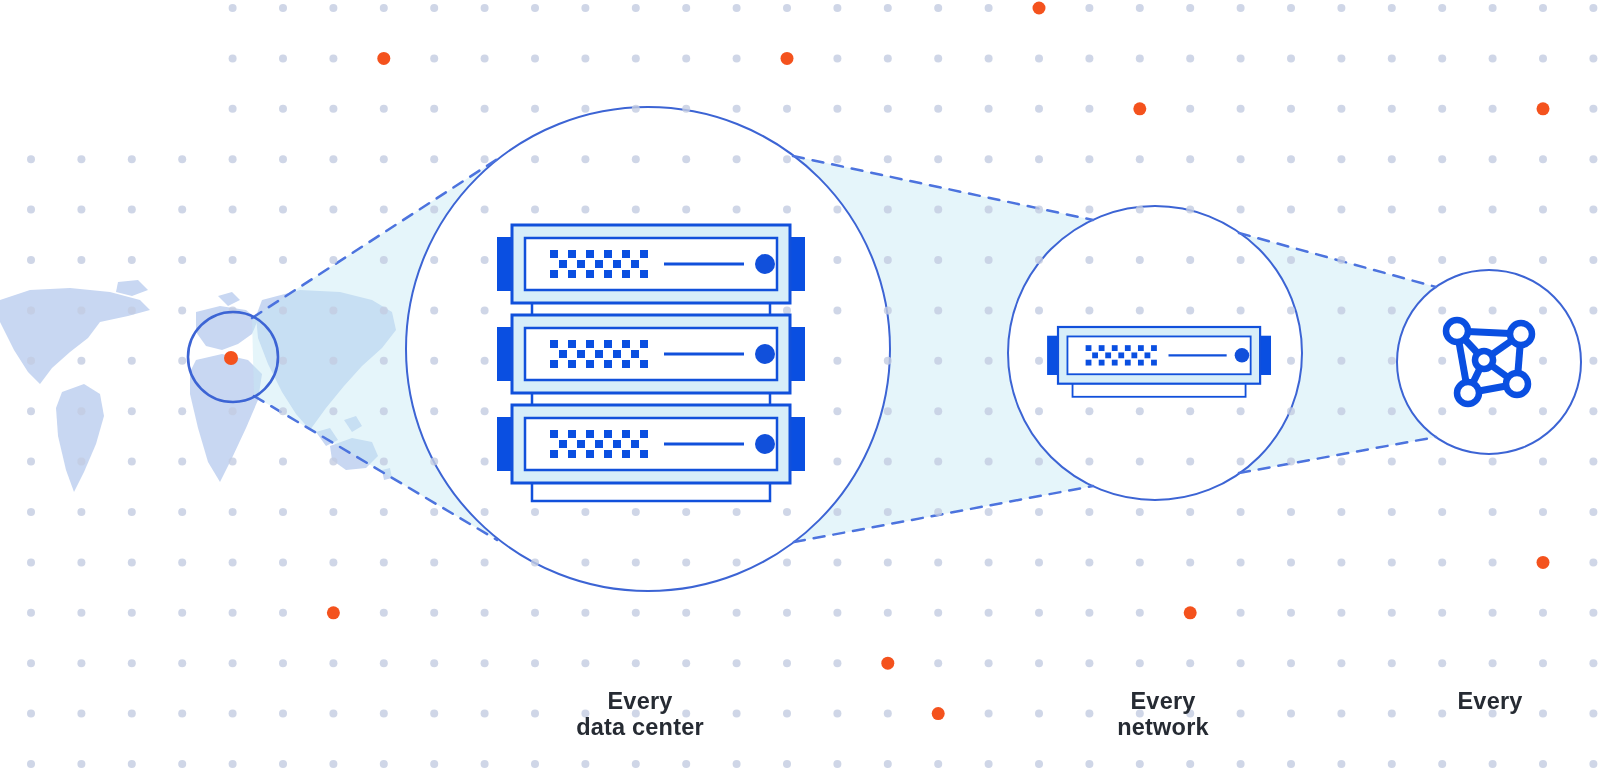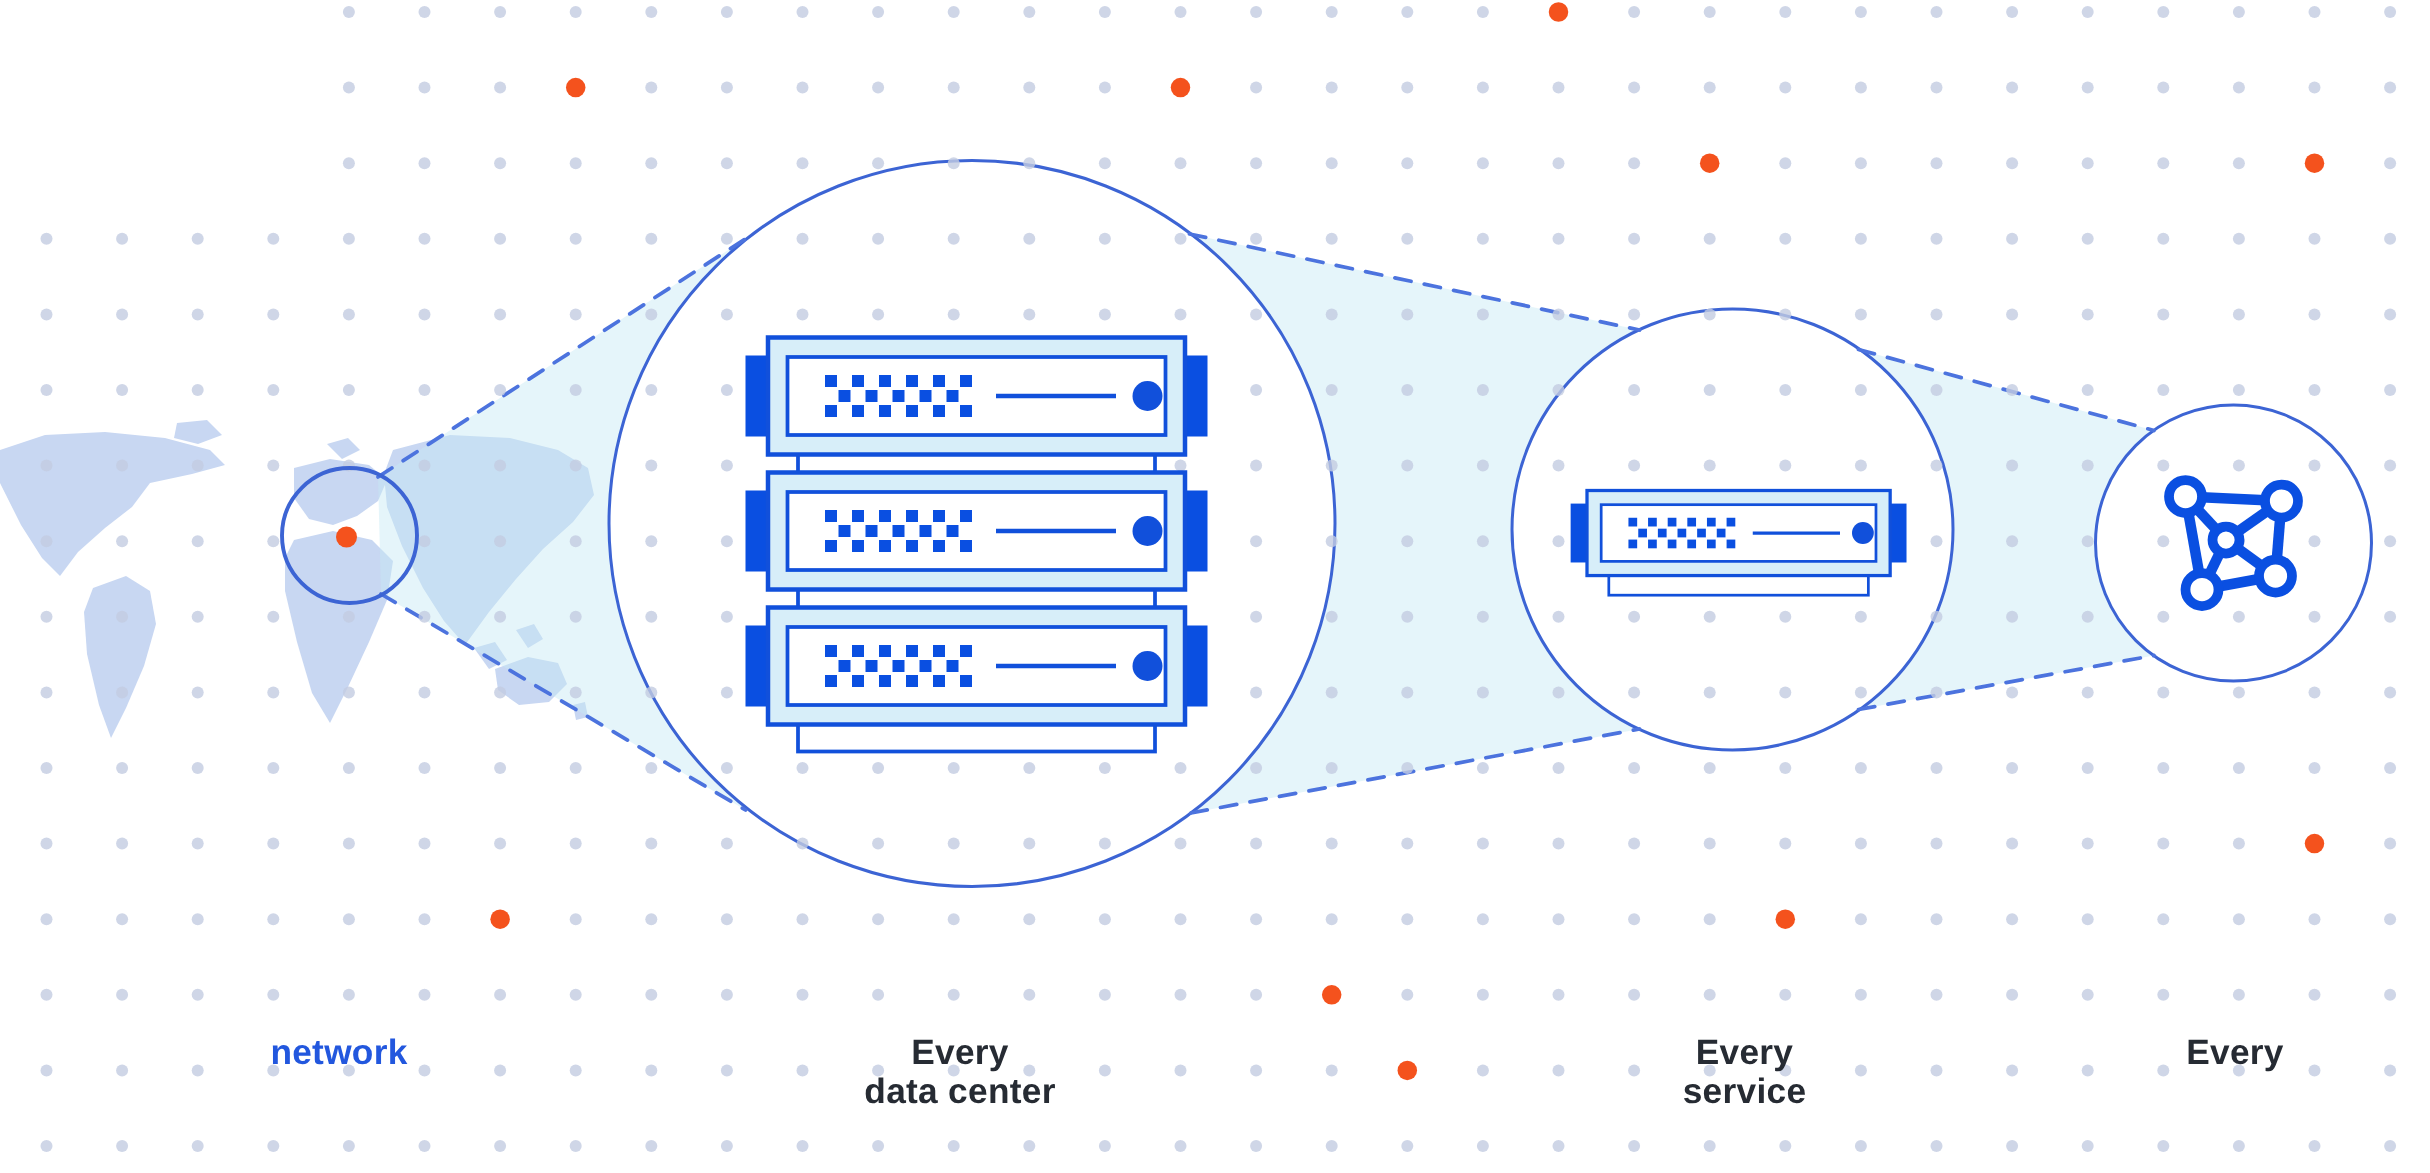--- a/index.html
+++ b/index.html
@@ -633,26 +633,25 @@
       <line class="medge" x1="1484" y1="360" x2="1468" y2="393"></line>
       <circle class="mnode" cx="1457" cy="331" r="11"></circle>
       <circle class="mnode" cx="1521" cy="334" r="11"></circle>
       <circle class="mnode" cx="1517" cy="384" r="11"></circle>
       <circle class="mnode" cx="1468" cy="393" r="11"></circle>
       <circle class="mnode" cx="1484" cy="360" r="9"></circle>
     </g>
   </svg>
 
   <div class="label accent label-global">
-    <div>network</div>
   </div>
   <div class="label label-datacenter">
     <div>Every</div>
     <div>data center</div>
   </div>
   <div class="label label-server">
     <div>Every</div>
-    <div>service</div>
+    <div>network</div>
   </div>
   <div class="label label-service">
     <div>Every</div>
   </div>
 </div>
 
 </body></html>

